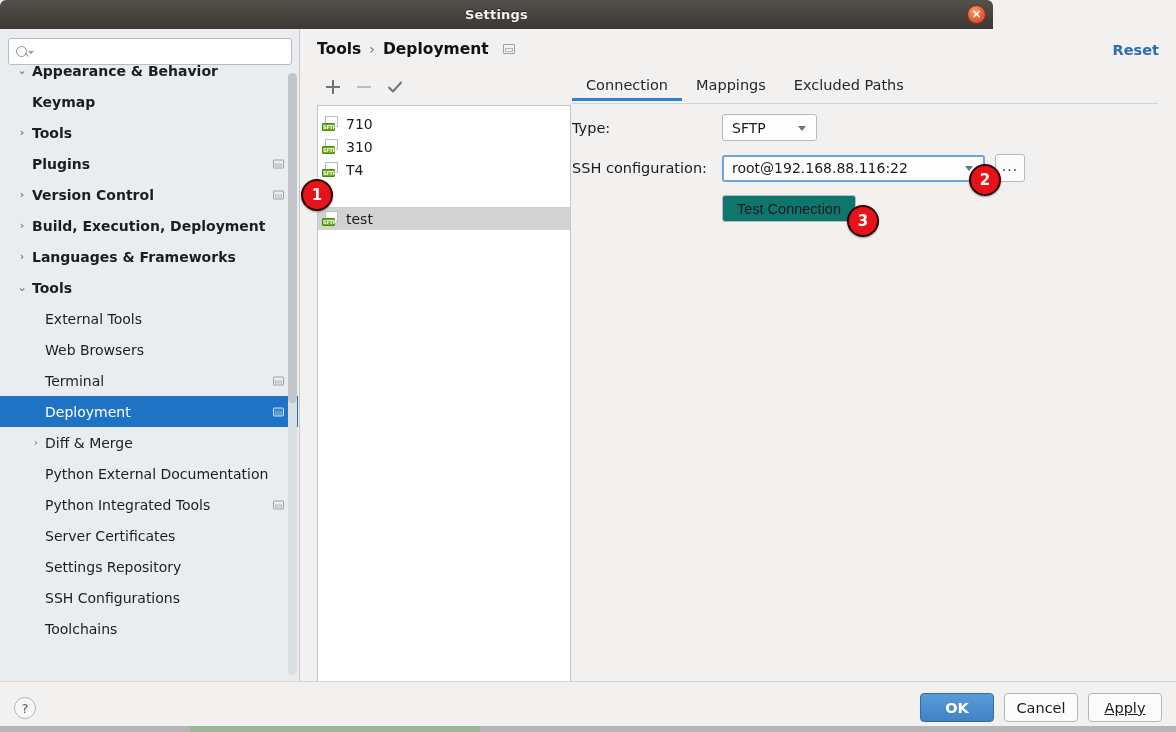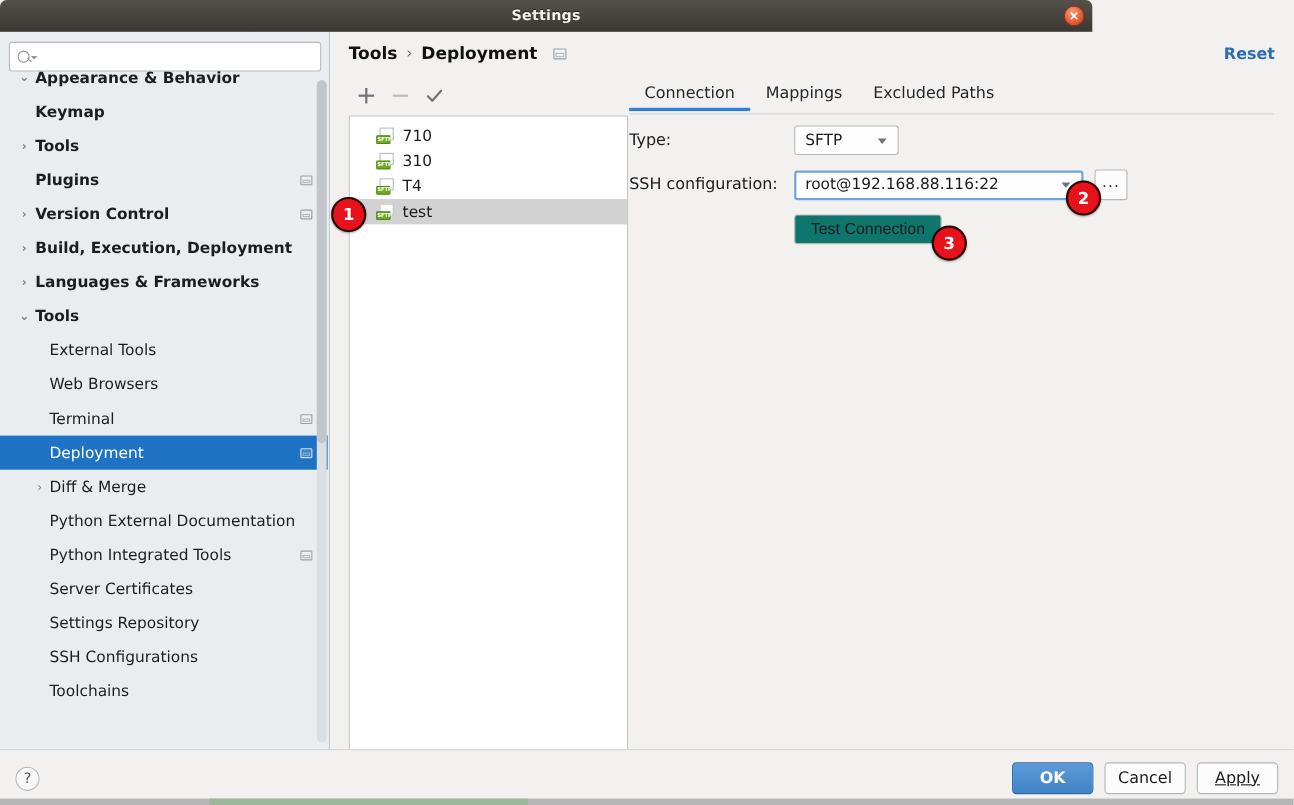--- a/index.html
+++ b/index.html
@@ -152,25 +152,25 @@
     content:""; position:absolute; left:2px; top:8px; width:14px; height:2px;
     background:#b9bdc1;
   }
   .ic-check svg { display:block; }
 
   .srv-list {
     position: absolute; left: 17px; top: 76px; width: 254px; height: 590px;
     background: #fff; border: 1px solid #c4c7ca;
   }
   .srv-row {
-    height: 23px; display: flex; align-items: center; padding-left: 24px;
+    height: 23px; display: flex; align-items: center; padding-left: 4px;
     font-size: 14px; color: #1b1b1b; cursor: pointer;
   }
   .srv-row:first-child { margin-top: 6px; }
-  .srv-row.selected { background: #d2d2d2; }
+  .srv-row.selected { background: #d2d2d2; margin-top: 26px; }
   .sftp-ico {
     width: 17px; height: 15px; position: relative; margin-right: 7px;
     flex: 0 0 17px;
   }
   .sftp-ico .page {
     position: absolute; left: 3px; top: 0; width: 13px; height: 11px;
     background: #fdfdfd; border: 1px solid #b9bdc1;
   }
   .sftp-ico .tag {
     position: absolute; left: 0; bottom: 0; width: 13px; height: 8px;

